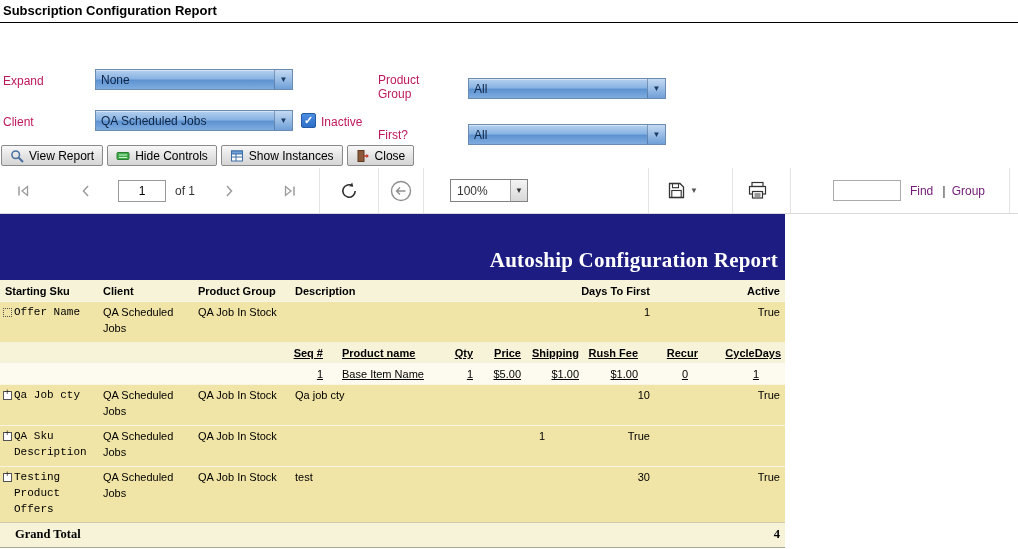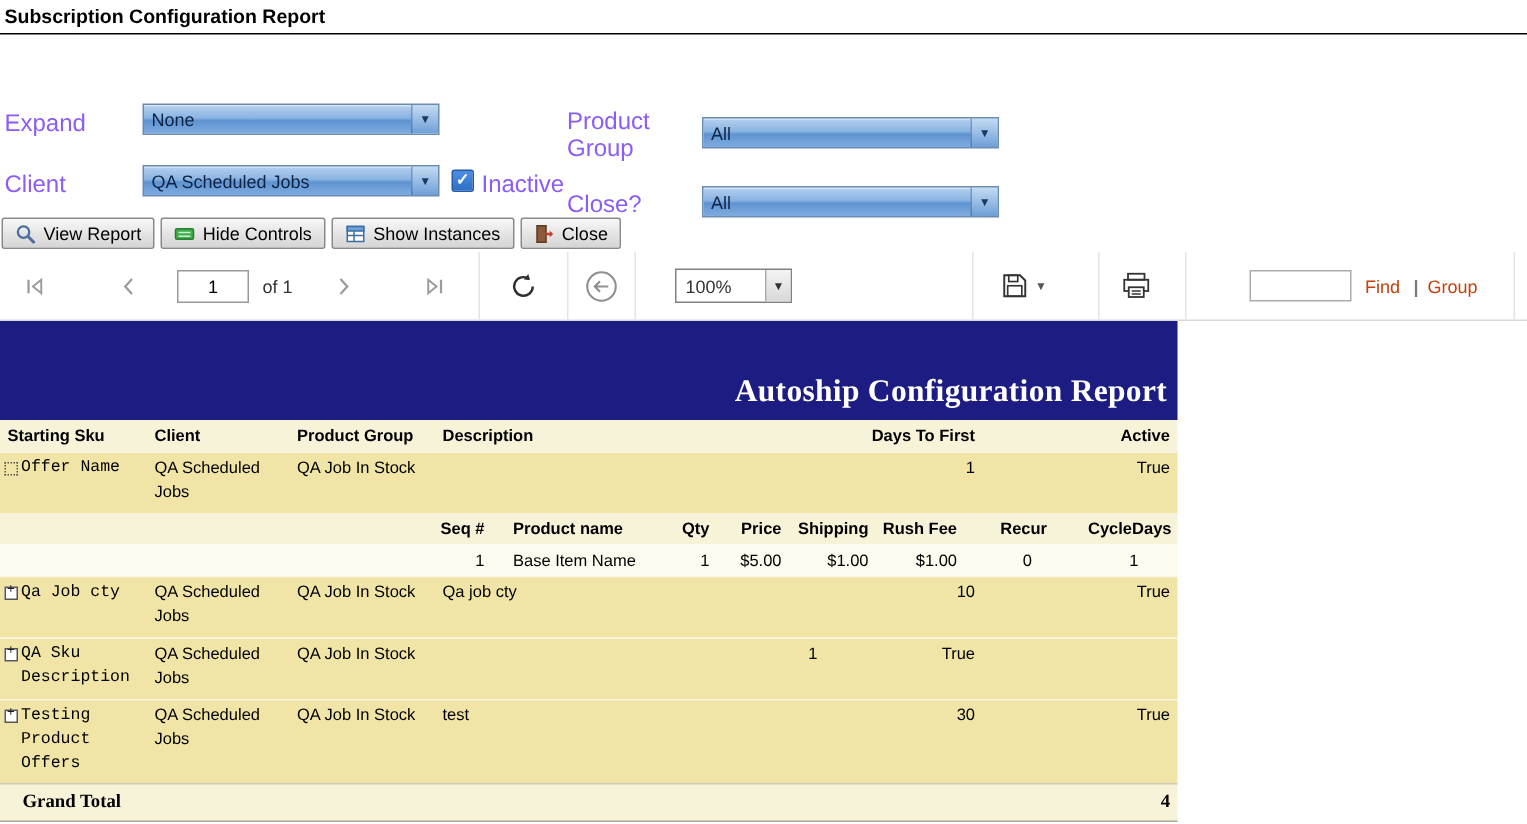--- a/index.html
+++ b/index.html
@@ -4,21 +4,21 @@
 <style>
   * { margin:0; padding:0; box-sizing:border-box; }
   html,body { background:#fff; }
   body { font-family:"Liberation Sans", sans-serif; width:1018px; height:549px; overflow:hidden; }
   .page { position:relative; width:1018px; height:549px; background:#fff; }
 
   .window-title { font-size:13px; font-weight:bold; padding:3px 3px 4px 3px; border-bottom:1px solid #000; }
 
   
   .form-area { position:relative; height:122px; }
-  .lbl { position:absolute; font-size:16px; color:#8b5cf6; }
+  .lbl { position:absolute; font-size:12px; color:#be185d; }
   .combo { position:absolute; height:21px; border:1px solid #6B8BB0; display:flex; align-items:stretch;
            background:linear-gradient(to bottom,#B5D0EE 0%,#8AB4E3 45%,#5E93D1 55%,#7FACE0 100%);
            box-shadow: inset 0 1px 0 rgba(255,255,255,.45); }
   .combo-text { flex:1; font-size:12px; color:#0E2444; padding:3px 0 0 5px; white-space:nowrap; overflow:hidden; }
   .combo-btn { width:18px; display:flex; align-items:center; justify-content:center;
                border-left:1px solid rgba(50,80,120,.45);
                background:linear-gradient(to bottom,#C4DAF2,#6FA0D8); }
   .combo-arrow { font-size:8px; color:#1B3A63; line-height:1; }
   .checkbox { position:absolute; width:15px; height:15px; border:1px solid #245AA6; border-radius:2px;
               background:linear-gradient(to bottom,#4C8EE0,#2E6FC8); color:#fff; font-size:11px; font-weight:bold;
@@ -34,41 +34,41 @@
   .viewer-toolbar { display:flex; align-items:center; height:46px; border-bottom:1px solid #D9D9D9; background:#fff; font-size:12px; color:#333; }
   .vsep { width:1px; align-self:stretch; background:#E4E4E4; }
   .icon-btn { background:none; border:none; display:flex; align-items:center; justify-content:center; padding:0; cursor:default; }
   .page-input { width:48px; height:22px; border:1px solid #999; font-size:12px; text-align:center; font-family:inherit; }
   .zoom-combo { width:78px; height:23px; border:1px solid #818181; display:flex; align-items:stretch; background:#fff; }
   .zoom-text { flex:1; padding:4px 0 0 6px; font-size:12px; }
   .zoom-btn { width:17px; display:flex; align-items:center; justify-content:center;
               background:linear-gradient(#F4F4F4,#D8D8D8); border-left:1px solid #A9A9A9; }
   .zoom-arrow { font-size:8px; color:#333; line-height:1; }
   .find-input { width:68px; height:21px; border:1px solid #ABABAB; font-family:inherit; padding:0 4px; font-size:12px; }
-  .dim { color:#c2410c; }
+  .dim { color:#701a75; }
   .find-sep { color:#7A7A7A; font-weight:bold; }
 
   
   .report { width:785px; font-size:11px; color:#000; }
   .rpt-head { background:#1C1C82; color:#fff; height:66px; position:relative; font-family:"Liberation Serif", serif; }
   .run-date { font-weight:bold; font-size:12.5px; padding:3px 0 0 4px; }
   .rpt-title { position:absolute; right:7px; bottom:7px; font-size:21px; font-weight:bold; letter-spacing:.2px; }
 
   .grid6 { display:grid; grid-template-columns:98px 95px 97px 260px 105px 130px; }
   .hdr { background:#F7F3D9; font-weight:bold; padding:5px 0 4px; }
   .c { padding-left:5px; }
   .c.num { text-align:right; padding-right:5px; padding-left:0; }
   .r-row { background:#F0E5A6; padding:3px 0 5px; line-height:1.45; border-top:1px solid #F8F5E2; }
   .c.sku { position:relative; padding-left:14px;font-family:Liberation Mono, monospace; }
   .exp { position:absolute; left:3px; top:3px; width:9px; height:9px; background:#fff; }
   .exp.dotted { border:1px dotted #555; background:transparent; }
   .exp.plus { border:1px solid #555; }
   .exp.plus::before { content:"+"; position:absolute; top:-2.5px; left:0.5px; font-size:9px; color:#222; line-height:1; }
 
-  .grid9 { display:grid; grid-template-columns:290px 37px 105px 45px 48px 58px 59px 60px 83px; }
+  .grid9 { display:grid; grid-template-columns:290px 37px 105px 45px 48px 58px 59px 60px 83px;text-decoration:underline; }
   .dhdr { background:#F7F3D9; font-weight:bold; padding:5px 0 4px; }
   .drow { background:#FDFBEF; padding:5px 0 4px; }
   .dc { text-align:right; padding-right:4px; }
   .dc.name { text-align:left; padding-left:15px; padding-right:0; }
   .dc.recur-v { padding-right:14px; }
   .dc.cycle-v { padding-right:26px; }
 
   .total-row { display:grid; grid-template-columns:1fr 130px; background:#F7F3D9; padding:4px 0 5px;
                font-family:"Liberation Serif", serif; font-size:12.5px; font-weight:bold;
                border-top:1px solid #CFCBB2; border-bottom:1px solid #A9A697; }
@@ -106,21 +106,21 @@
       <span class="combo-btn">
           <span class="combo-arrow">▼</span>
         </span>
     </div>
 
     <span class="checkbox" style="left:301px;top:90px">
         <span>✓</span>
       </span>
     <span class="lbl" style="left:321px;top:92px">Inactive</span>
 
-    <span class="lbl" style="left:378px;top:105px">Close?</span>
+    <span class="lbl" style="left:378px;top:105px">First?</span>
     <div class="combo" style="left:468px;top:101px;width:198px">
       <span class="combo-text">All</span>
       <span class="combo-btn">
           <span class="combo-arrow">▼</span>
         </span>
     </div>
   </div>
 
   <div class="btn-row">
     <button class="tb-btn">

